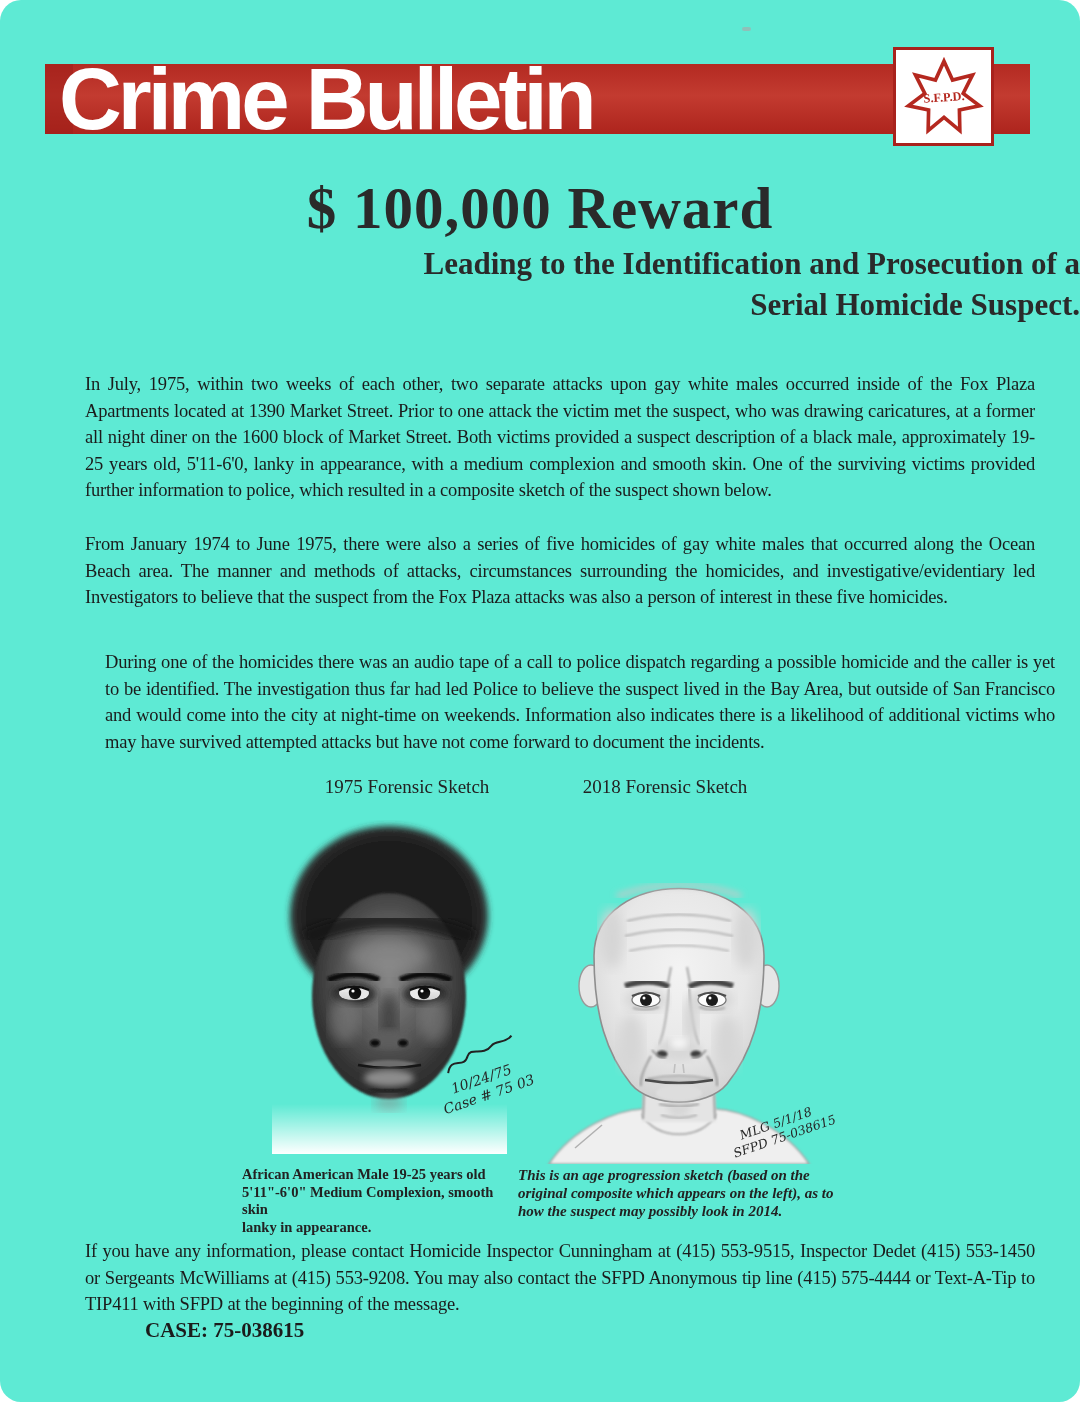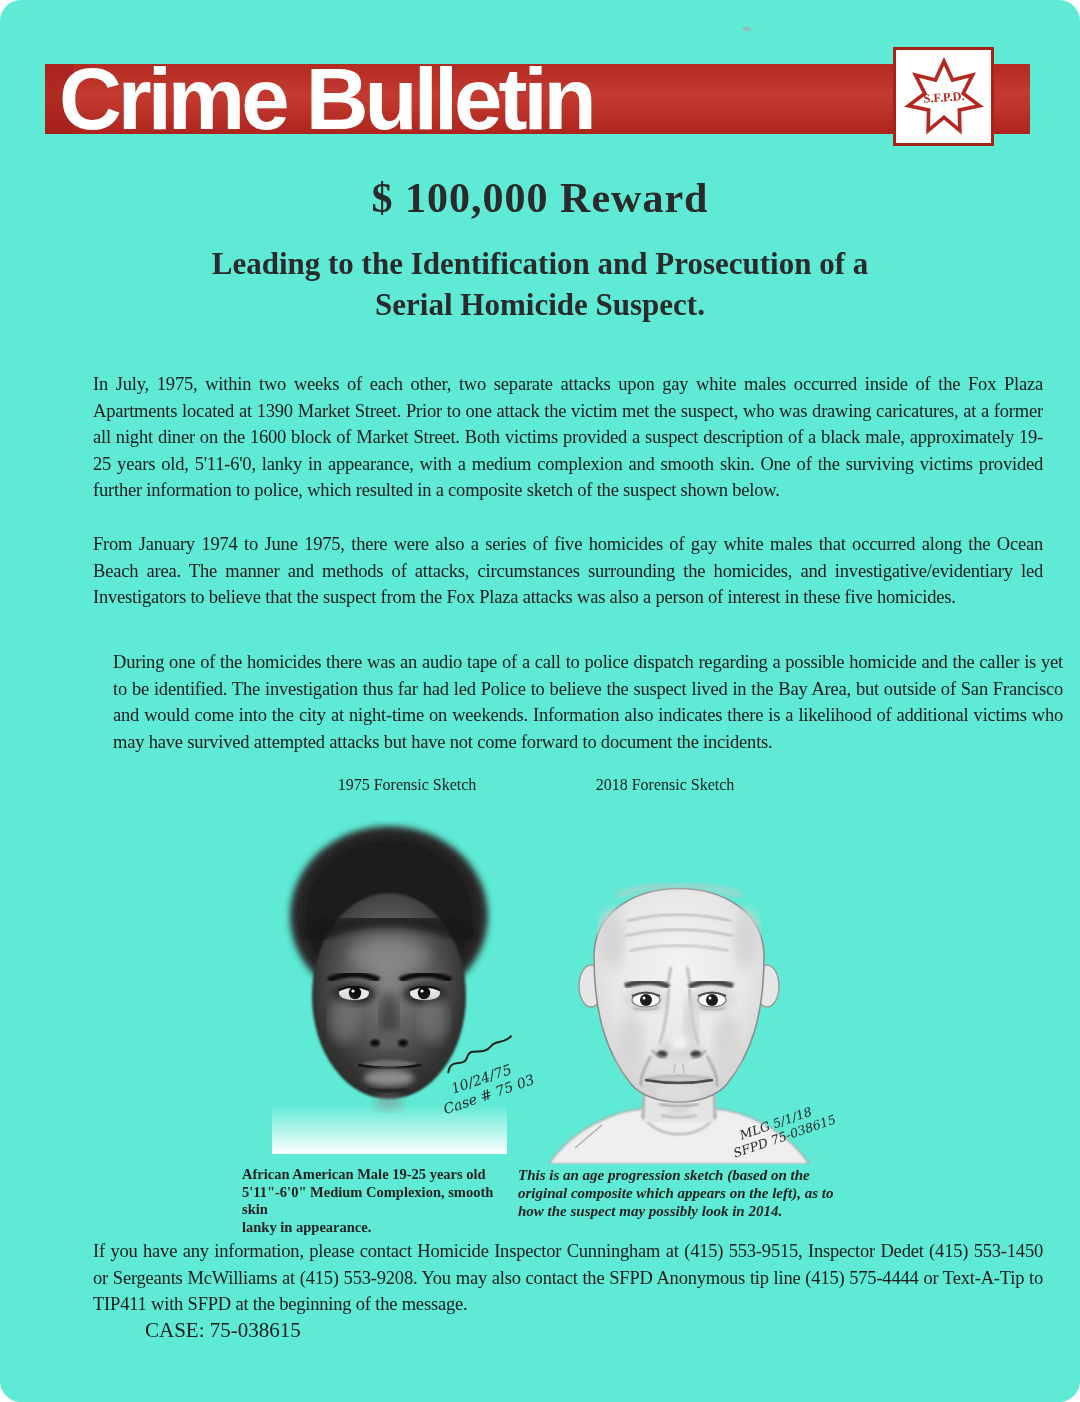--- a/index.html
+++ b/index.html
@@ -13,46 +13,46 @@
     background:linear-gradient(180deg,#b32a22 0%,#c33b30 45%,#ad241d 100%);overflow:hidden;}
   .banner-cap{position:absolute;left:0;top:0;width:28px;height:100%;background:#9e1f1a;opacity:.55;}
   .banner-title{position:absolute;left:14px;top:-9px;white-space:nowrap;
     font-family:"Liberation Sans","DejaVu Sans",sans-serif;font-weight:bold;
     font-size:87px;line-height:87px;letter-spacing:-4px;color:#ffffff;}
   .badge{position:absolute;left:893px;top:47px;width:101px;height:99px;background:#ffffff;
     border:3px solid #a8221c;box-sizing:border-box;display:flex;align-items:center;justify-content:center;z-index:2;}
   .badge svg{display:block;}
   
   .reward-title{position:absolute;left:0;top:174px;width:100%;text-align:center;
-    font-size:42px;font-weight:bold;color:#2a2a2a;letter-spacing:1px;}
-  .subtitle{position:absolute;left:0;top:243px;width:100%;text-align:center;
+    font-size:59px;font-weight:bold;color:#2a2a2a;letter-spacing:1px;}
+  .subtitle{position:absolute;left:0;top:243px;width:100%;text-align:right;
     font-size:31px;line-height:41px;font-weight:bold;color:#2a2a2a;}
   .date-line{position:absolute;left:85px;top:346px;width:876px;text-align:right;
     font-size:20px;font-weight:bold;color:#1d1d1d;}
   
-  .para{position:absolute;left:93px;width:950px;text-align:justify;
+  .para{position:absolute;left:85px;width:950px;text-align:justify;
     font-size:18.5px;line-height:26.6px;letter-spacing:-0.2px;color:#1b1b1b;}
   .p1{top:371px;} .p2{top:531px;} .p3{top:649px;margin-left:20px;} .contact{top:1238px;}
   
-  .sketch-label{position:absolute;top:776px;width:270px;text-align:center;font-size:16px;color:#222;}
+  .sketch-label{position:absolute;top:776px;width:270px;text-align:center;font-size:19px;color:#222;}
   .label-left{left:272px;} .label-right{left:530px;}
   .sketch{position:absolute;}
   .sketch-left{left:262px;top:820px;width:255px;height:334px;}
   .sketch-right{left:545px;top:824px;width:268px;height:340px;}
   .sig{position:absolute;z-index:3;color:#262626;font-style:italic;
     font-family:"DejaVu Serif",serif;transform:rotate(-19deg);}
   .sig-left{left:448px;top:1042px;font-size:14px;line-height:17px;}
   .sig-left .l2{margin-left:-14px;}
   .sig-right{left:740px;top:1112px;font-size:12.5px;line-height:15px;}
   .sig-right .l2{margin-left:-12px;}
   .caption{position:absolute;top:1166px;text-align:left;font-weight:bold;color:#222;}
   .caption-left{left:242px;width:280px;font-size:14.5px;line-height:17.5px;}
   .caption-right{left:518px;width:326px;font-size:15px;line-height:18px;font-style:italic;}
   
-  .case-line{position:absolute;left:145px;top:1318px;font-size:21px;font-weight:normal;color:#1b1b1b;}
+  .case-line{position:absolute;left:145px;top:1318px;font-size:21px;font-weight:bold;color:#1b1b1b;}
 </style>
 </head>
 <body>
 
 <div class="page">
 
   <div class="scan-dash"></div>
 
   <div class="banner">
     <div class="banner-cap"></div>

